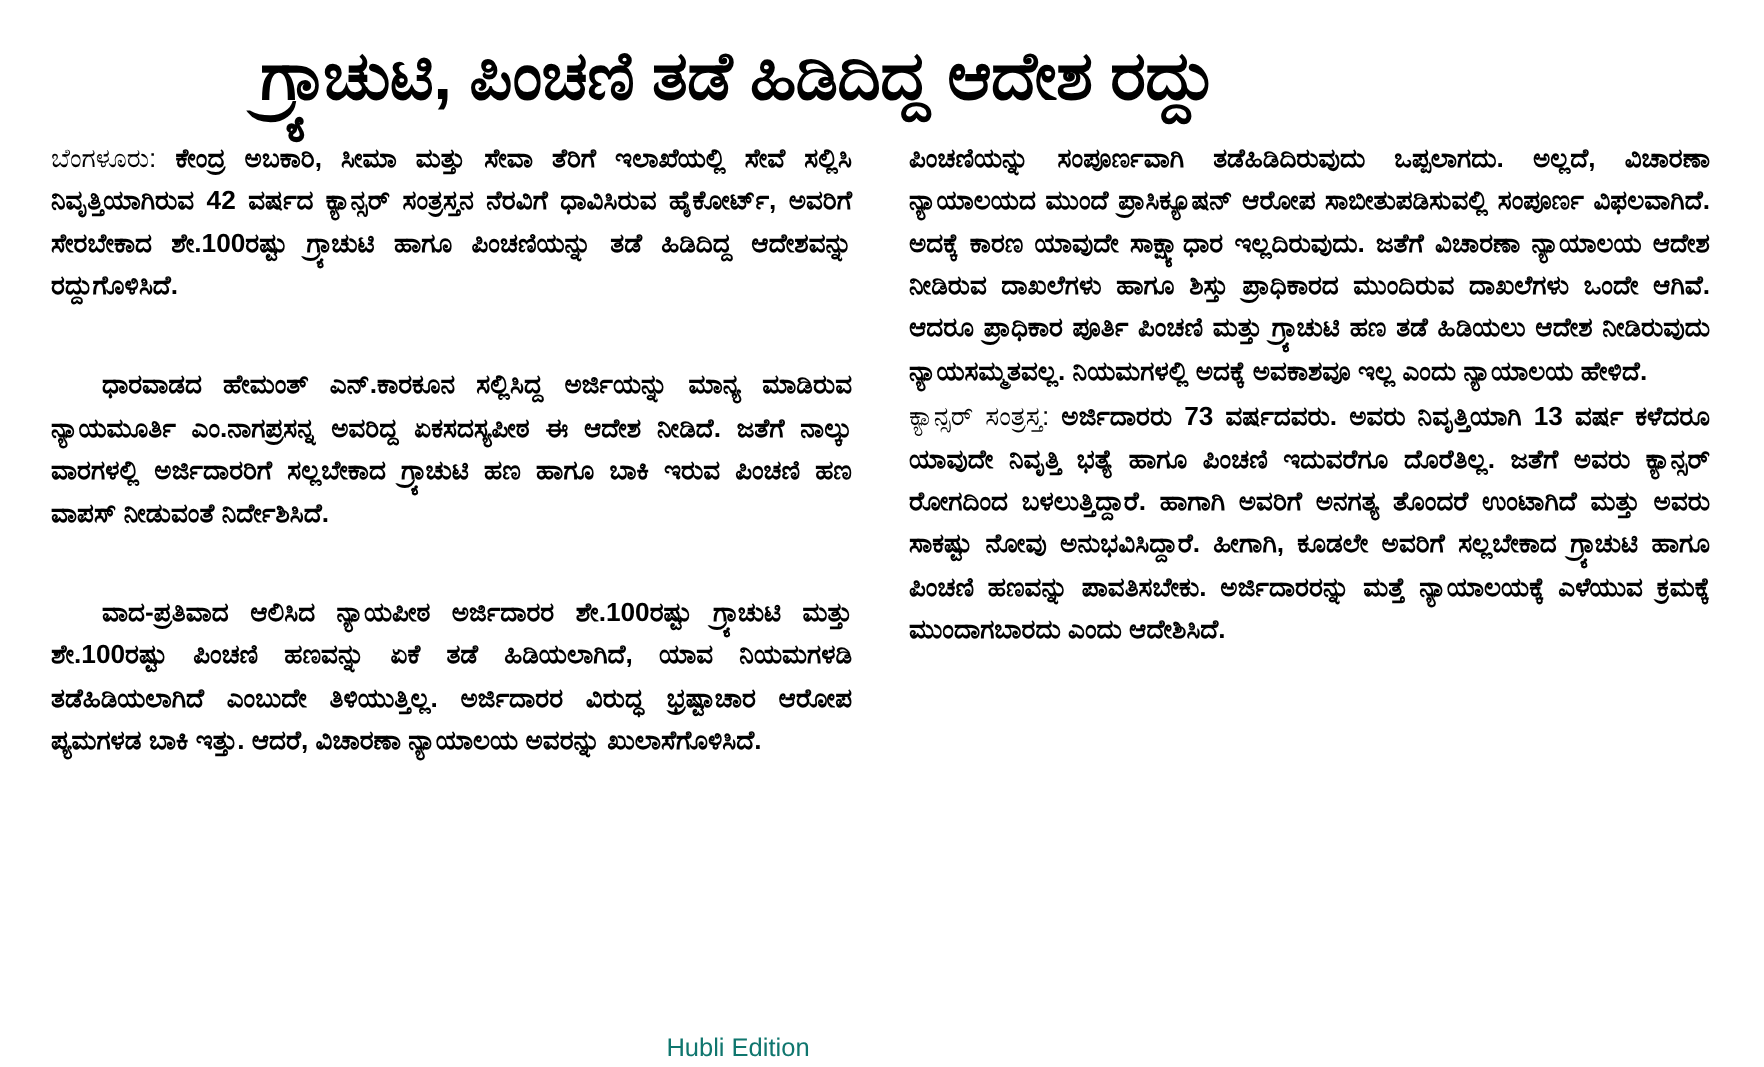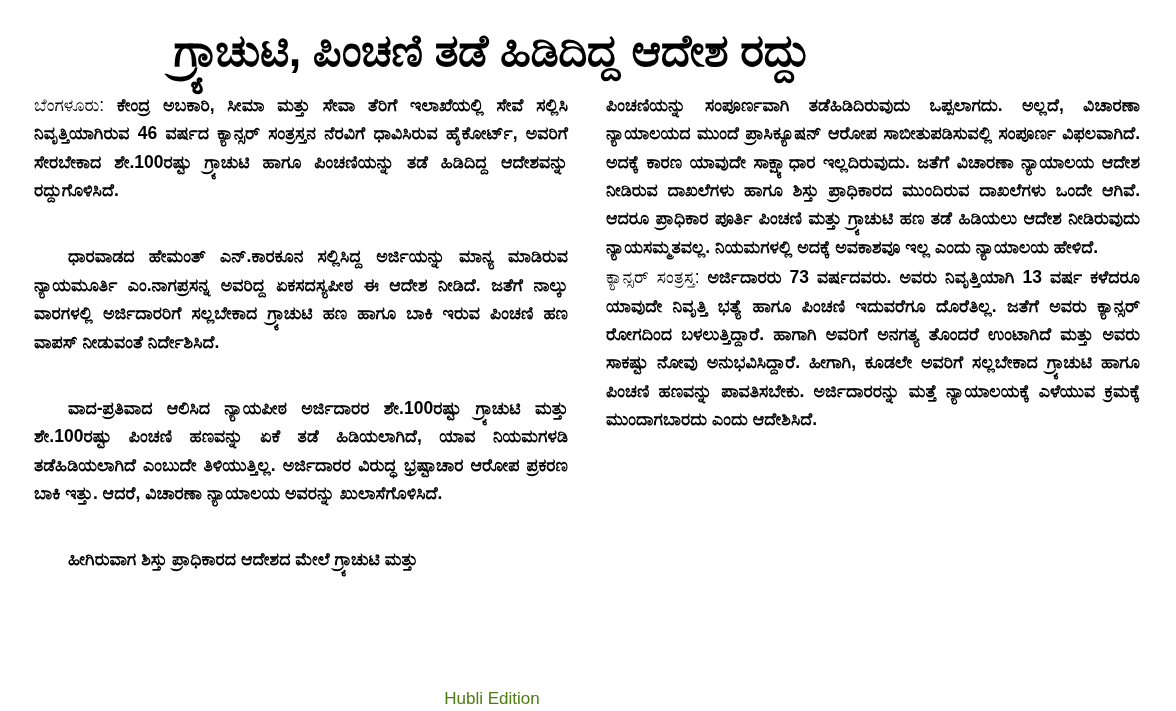--- a/index.html
+++ b/index.html
@@ -57,37 +57,36 @@
     font-weight: normal;
   }
   .footer {
     position: absolute;
     left: 0;
     right: 0;
     bottom: 2px;
     text-align: center;
     font-size: 17px;
     font-family: "Liberation Sans", sans-serif;
-    color: #4d7c0f;
+    color: #0f766e;
   }
 </style>
 </head>
 <body>
 
 <div class="page">
 
   <h1 class="headline">ಗ್ರ್ಯಾಚುಟಿ, ಪಿಂಚಣಿ ತಡೆ ಹಿಡಿದಿದ್ದ ಆದೇಶ ರದ್ದು</h1>
 
   <div class="columns">
 
     <div class="col">
-      <p class="para"><span class="lead">ಬೆಂಗಳೂರು:</span><span> ಕೇಂದ್ರ ಅಬಕಾರಿ, ಸೀಮಾ ಮತ್ತು ಸೇವಾ ತೆರಿಗೆ ಇಲಾಖೆಯಲ್ಲಿ ಸೇವೆ ಸಲ್ಲಿಸಿ ನಿವೃತ್ತಿಯಾಗಿರುವ 46 ವರ್ಷದ ಕ್ಯಾನ್ಸರ್ ಸಂತ್ರಸ್ತನ ನೆರವಿಗೆ ಧಾವಿಸಿರುವ ಹೈಕೋರ್ಟ್, ಅವರಿಗೆ ಸೇರಬೇಕಾದ ಶೇ.100ರಷ್ಟು ಗ್ರ್ಯಾಚುಟಿ ಹಾಗೂ ಪಿಂಚಣಿಯನ್ನು ತಡೆ ಹಿಡಿದಿದ್ದ ಆದೇಶವನ್ನು ರದ್ದುಗೊಳಿಸಿದೆ.</span></p>
+      <p class="para"><span class="lead">ಬೆಂಗಳೂರು:</span><span> ಕೇಂದ್ರ ಅಬಕಾರಿ, ಸೀಮಾ ಮತ್ತು ಸೇವಾ ತೆರಿಗೆ ಇಲಾಖೆಯಲ್ಲಿ ಸೇವೆ ಸಲ್ಲಿಸಿ ನಿವೃತ್ತಿಯಾಗಿರುವ 42 ವರ್ಷದ ಕ್ಯಾನ್ಸರ್ ಸಂತ್ರಸ್ತನ ನೆರವಿಗೆ ಧಾವಿಸಿರುವ ಹೈಕೋರ್ಟ್, ಅವರಿಗೆ ಸೇರಬೇಕಾದ ಶೇ.100ರಷ್ಟು ಗ್ರ್ಯಾಚುಟಿ ಹಾಗೂ ಪಿಂಚಣಿಯನ್ನು ತಡೆ ಹಿಡಿದಿದ್ದ ಆದೇಶವನ್ನು ರದ್ದುಗೊಳಿಸಿದೆ.</span></p>
       <p class="para indent"><span>ಧಾರವಾಡದ ಹೇಮಂತ್ ಎನ್.ಕಾರಕೂನ ಸಲ್ಲಿಸಿದ್ದ ಅರ್ಜಿಯನ್ನು ಮಾನ್ಯ ಮಾಡಿರುವ ನ್ಯಾಯಮೂರ್ತಿ ಎಂ.ನಾಗಪ್ರಸನ್ನ ಅವರಿದ್ದ ಏಕಸದಸ್ಯಪೀಠ ಈ ಆದೇಶ ನೀಡಿದೆ. ಜತೆಗೆ ನಾಲ್ಕು ವಾರಗಳಲ್ಲಿ ಅರ್ಜಿದಾರರಿಗೆ ಸಲ್ಲಬೇಕಾದ ಗ್ರ್ಯಾಚುಟಿ ಹಣ ಹಾಗೂ ಬಾಕಿ ಇರುವ ಪಿಂಚಣಿ ಹಣ ವಾಪಸ್ ನೀಡುವಂತೆ ನಿರ್ದೇಶಿಸಿದೆ.</span></p>
-      <p class="para indent"><span>ವಾದ-ಪ್ರತಿವಾದ ಆಲಿಸಿದ ನ್ಯಾಯಪೀಠ ಅರ್ಜಿದಾರರ ಶೇ.100ರಷ್ಟು ಗ್ರ್ಯಾಚುಟಿ ಮತ್ತು ಶೇ.100ರಷ್ಟು ಪಿಂಚಣಿ ಹಣವನ್ನು ಏಕೆ ತಡೆ ಹಿಡಿಯಲಾಗಿದೆ, ಯಾವ ನಿಯಮಗಳಡಿ ತಡೆಹಿಡಿಯಲಾಗಿದೆ ಎಂಬುದೇ ತಿಳಿಯುತ್ತಿಲ್ಲ. ಅರ್ಜಿದಾರರ ವಿರುದ್ಧ ಭ್ರಷ್ಟಾಚಾರ ಆರೋಪ ಪ್ರಕರಣ ಬಾಕಿ ಇತ್ತು. ಆದರೆ, ವಿಚಾರಣಾ ನ್ಯಾಯಾಲಯ ಅವರನ್ನು ಖುಲಾಸೆಗೊಳಿಸಿದೆ.</span></p>
-      <p class="para indent"><span>ಹೀಗಿರುವಾಗ ಶಿಸ್ತು ಪ್ರಾಧಿಕಾರದ ಆದೇಶದ ಮೇಲೆ ಗ್ರ್ಯಾಚುಟಿ ಮತ್ತು</span></p>
+      <p class="para indent"><span>ವಾದ-ಪ್ರತಿವಾದ ಆಲಿಸಿದ ನ್ಯಾಯಪೀಠ ಅರ್ಜಿದಾರರ ಶೇ.100ರಷ್ಟು ಗ್ರ್ಯಾಚುಟಿ ಮತ್ತು ಶೇ.100ರಷ್ಟು ಪಿಂಚಣಿ ಹಣವನ್ನು ಏಕೆ ತಡೆ ಹಿಡಿಯಲಾಗಿದೆ, ಯಾವ ನಿಯಮಗಳಡಿ ತಡೆಹಿಡಿಯಲಾಗಿದೆ ಎಂಬುದೇ ತಿಳಿಯುತ್ತಿಲ್ಲ. ಅರ್ಜಿದಾರರ ವಿರುದ್ಧ ಭ್ರಷ್ಟಾಚಾರ ಆರೋಪ ಪ್ಯಮಗಳಡ ಬಾಕಿ ಇತ್ತು. ಆದರೆ, ವಿಚಾರಣಾ ನ್ಯಾಯಾಲಯ ಅವರನ್ನು ಖುಲಾಸೆಗೊಳಿಸಿದೆ.</span></p>
     </div>
 
     <div class="col">
       <p class="para"><span>ಪಿಂಚಣಿಯನ್ನು ಸಂಪೂರ್ಣವಾಗಿ ತಡೆಹಿಡಿದಿರುವುದು ಒಪ್ಪಲಾಗದು. ಅಲ್ಲದೆ, ವಿಚಾರಣಾ ನ್ಯಾಯಾಲಯದ ಮುಂದೆ ಪ್ರಾಸಿಕ್ಯೂಷನ್ ಆರೋಪ ಸಾಬೀತುಪಡಿಸುವಲ್ಲಿ ಸಂಪೂರ್ಣ ವಿಫಲವಾಗಿದೆ. ಅದಕ್ಕೆ ಕಾರಣ ಯಾವುದೇ ಸಾಕ್ಷ್ಯಾಧಾರ ಇಲ್ಲದಿರುವುದು. ಜತೆಗೆ ವಿಚಾರಣಾ ನ್ಯಾಯಾಲಯ ಆದೇಶ ನೀಡಿರುವ ದಾಖಲೆಗಳು ಹಾಗೂ ಶಿಸ್ತು ಪ್ರಾಧಿಕಾರದ ಮುಂದಿರುವ ದಾಖಲೆಗಳು ಒಂದೇ ಆಗಿವೆ. ಆದರೂ ಪ್ರಾಧಿಕಾರ ಪೂರ್ತಿ ಪಿಂಚಣಿ ಮತ್ತು ಗ್ರ್ಯಾಚುಟಿ ಹಣ ತಡೆ ಹಿಡಿಯಲು ಆದೇಶ ನೀಡಿರುವುದು ನ್ಯಾಯಸಮ್ಮತವಲ್ಲ. ನಿಯಮಗಳಲ್ಲಿ ಅದಕ್ಕೆ ಅವಕಾಶವೂ ಇಲ್ಲ ಎಂದು ನ್ಯಾಯಾಲಯ ಹೇಳಿದೆ.</span></p>
       <p class="para"><span class="lead">ಕ್ಯಾನ್ಸರ್ ಸಂತ್ರಸ್ತ:</span><span> ಅರ್ಜಿದಾರರು 73 ವರ್ಷದವರು. ಅವರು ನಿವೃತ್ತಿಯಾಗಿ 13 ವರ್ಷ ಕಳೆದರೂ ಯಾವುದೇ ನಿವೃತ್ತಿ ಭತ್ಯೆ ಹಾಗೂ ಪಿಂಚಣಿ ಇದುವರೆಗೂ ದೊರೆತಿಲ್ಲ. ಜತೆಗೆ ಅವರು ಕ್ಯಾನ್ಸರ್ ರೋಗದಿಂದ ಬಳಲುತ್ತಿದ್ದಾರೆ. ಹಾಗಾಗಿ ಅವರಿಗೆ ಅನಗತ್ಯ ತೊಂದರೆ ಉಂಟಾಗಿದೆ ಮತ್ತು ಅವರು ಸಾಕಷ್ಟು ನೋವು ಅನುಭವಿಸಿದ್ದಾರೆ. ಹೀಗಾಗಿ, ಕೂಡಲೇ ಅವರಿಗೆ ಸಲ್ಲಬೇಕಾದ ಗ್ರ್ಯಾಚುಟಿ ಹಾಗೂ ಪಿಂಚಣಿ ಹಣವನ್ನು ಪಾವತಿಸಬೇಕು. ಅರ್ಜಿದಾರರನ್ನು ಮತ್ತೆ ನ್ಯಾಯಾಲಯಕ್ಕೆ ಎಳೆಯುವ ಕ್ರಮಕ್ಕೆ ಮುಂದಾಗಬಾರದು ಎಂದು ಆದೇಶಿಸಿದೆ.</span></p>
     </div>
 
   </div>
 
   <div class="footer">Hubli Edition</div>

